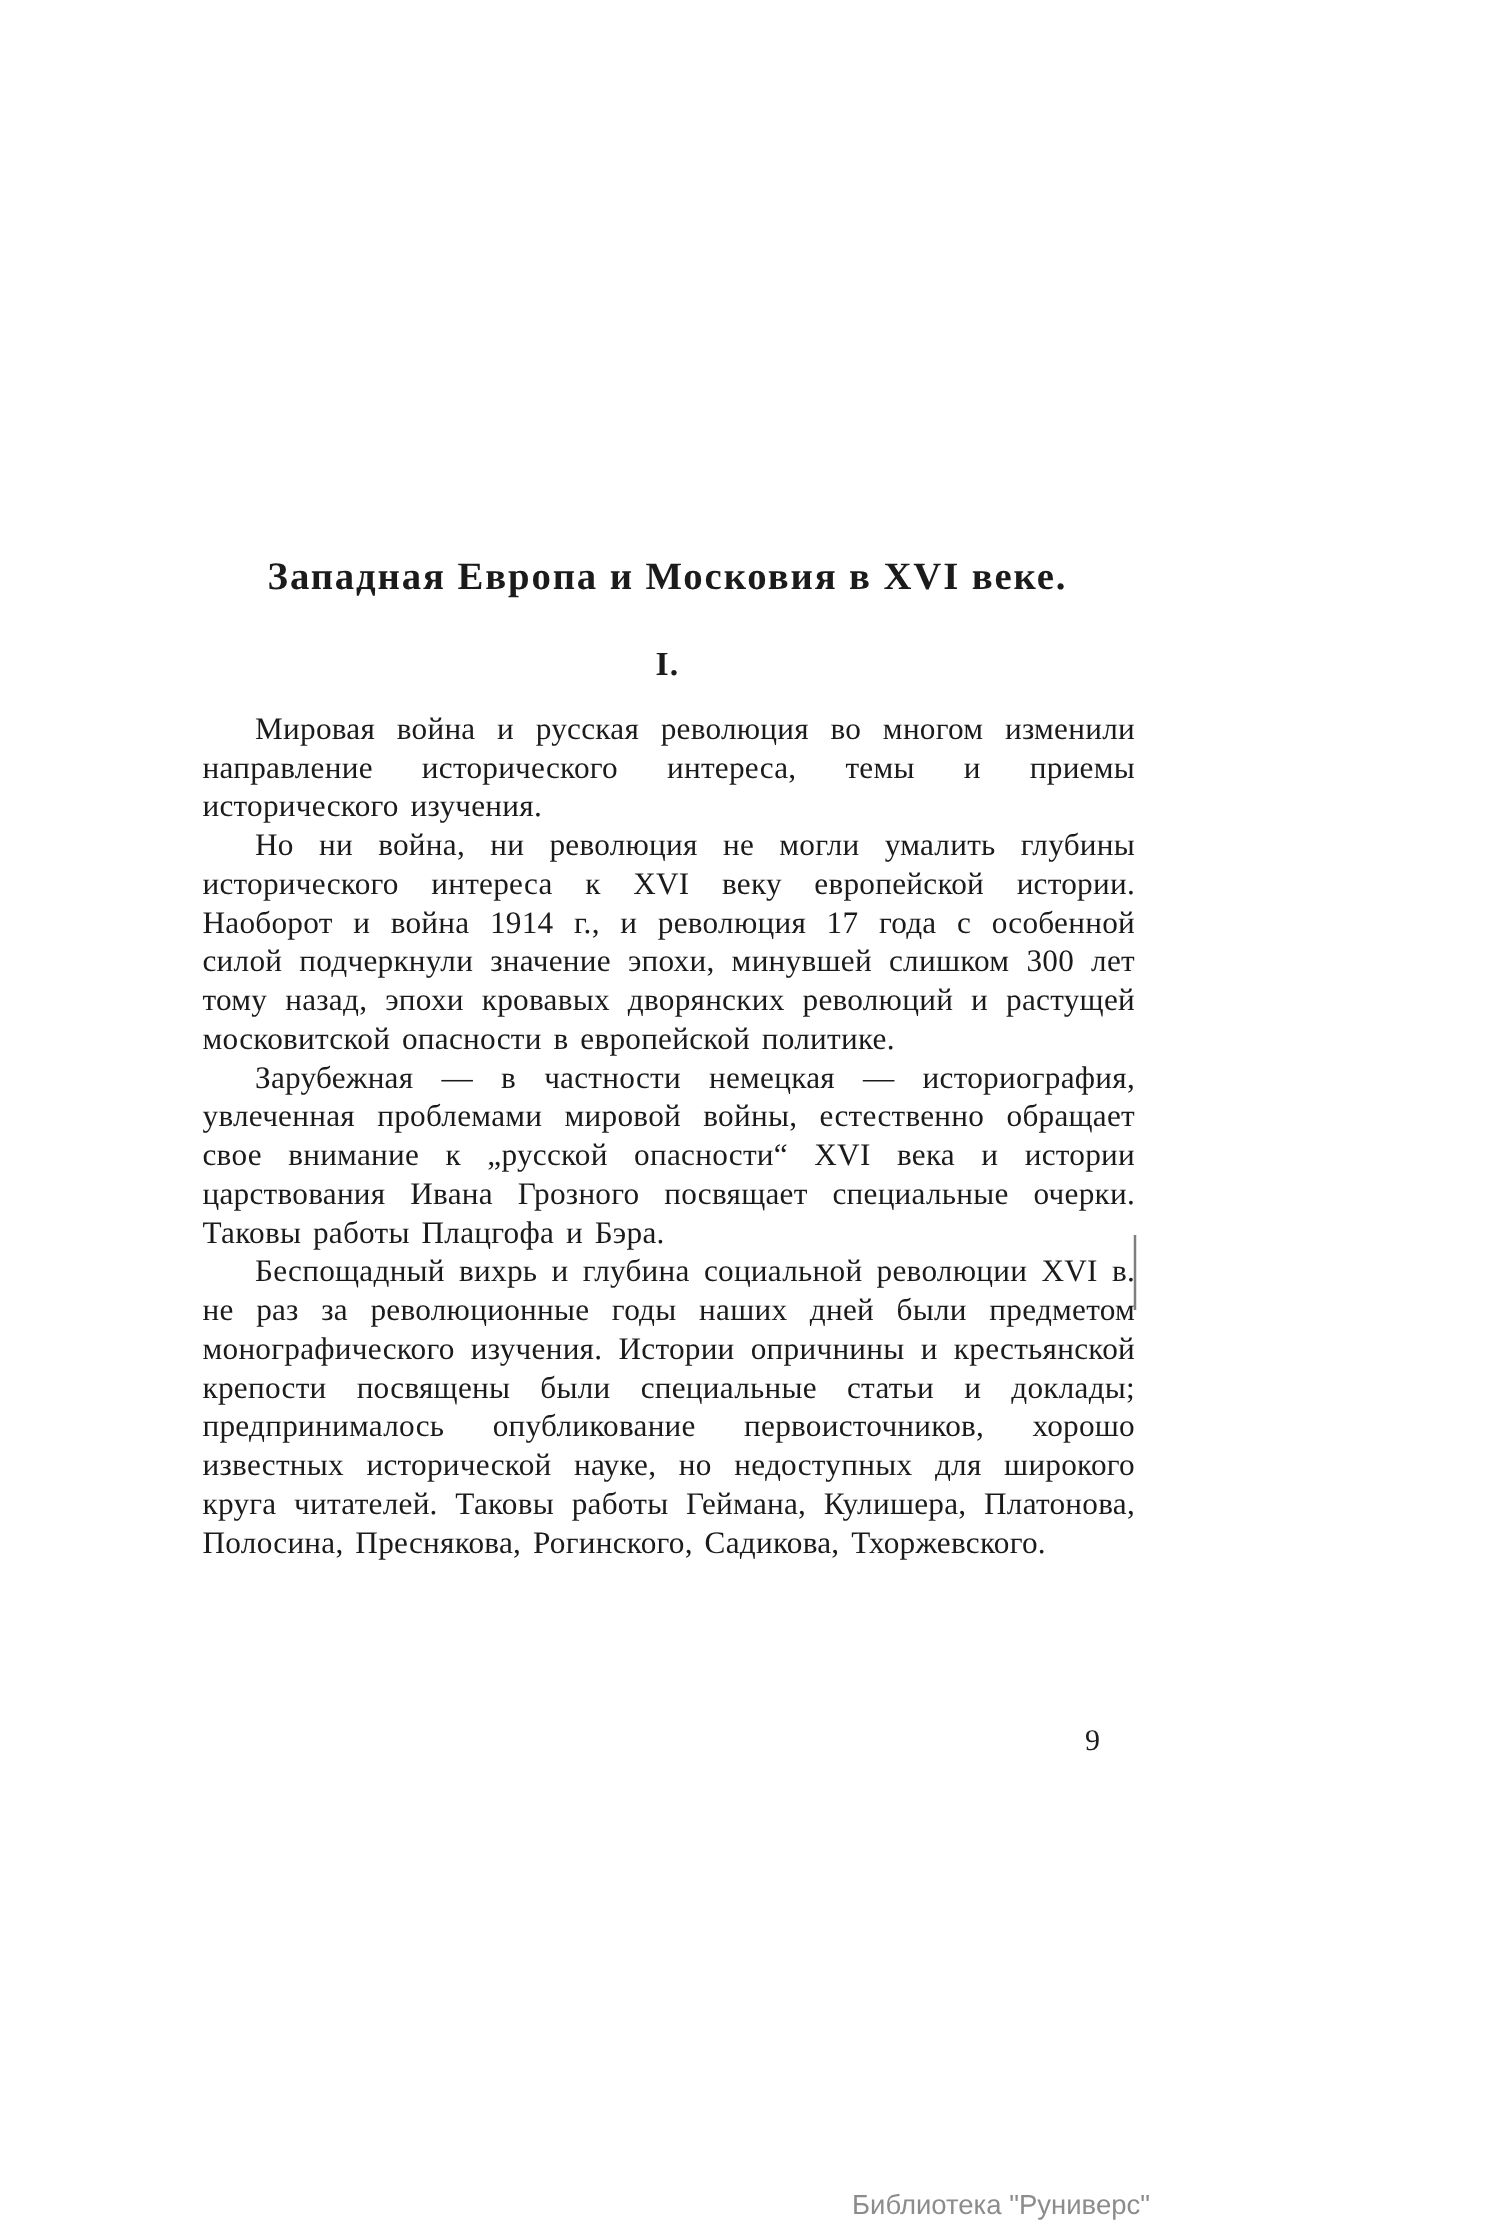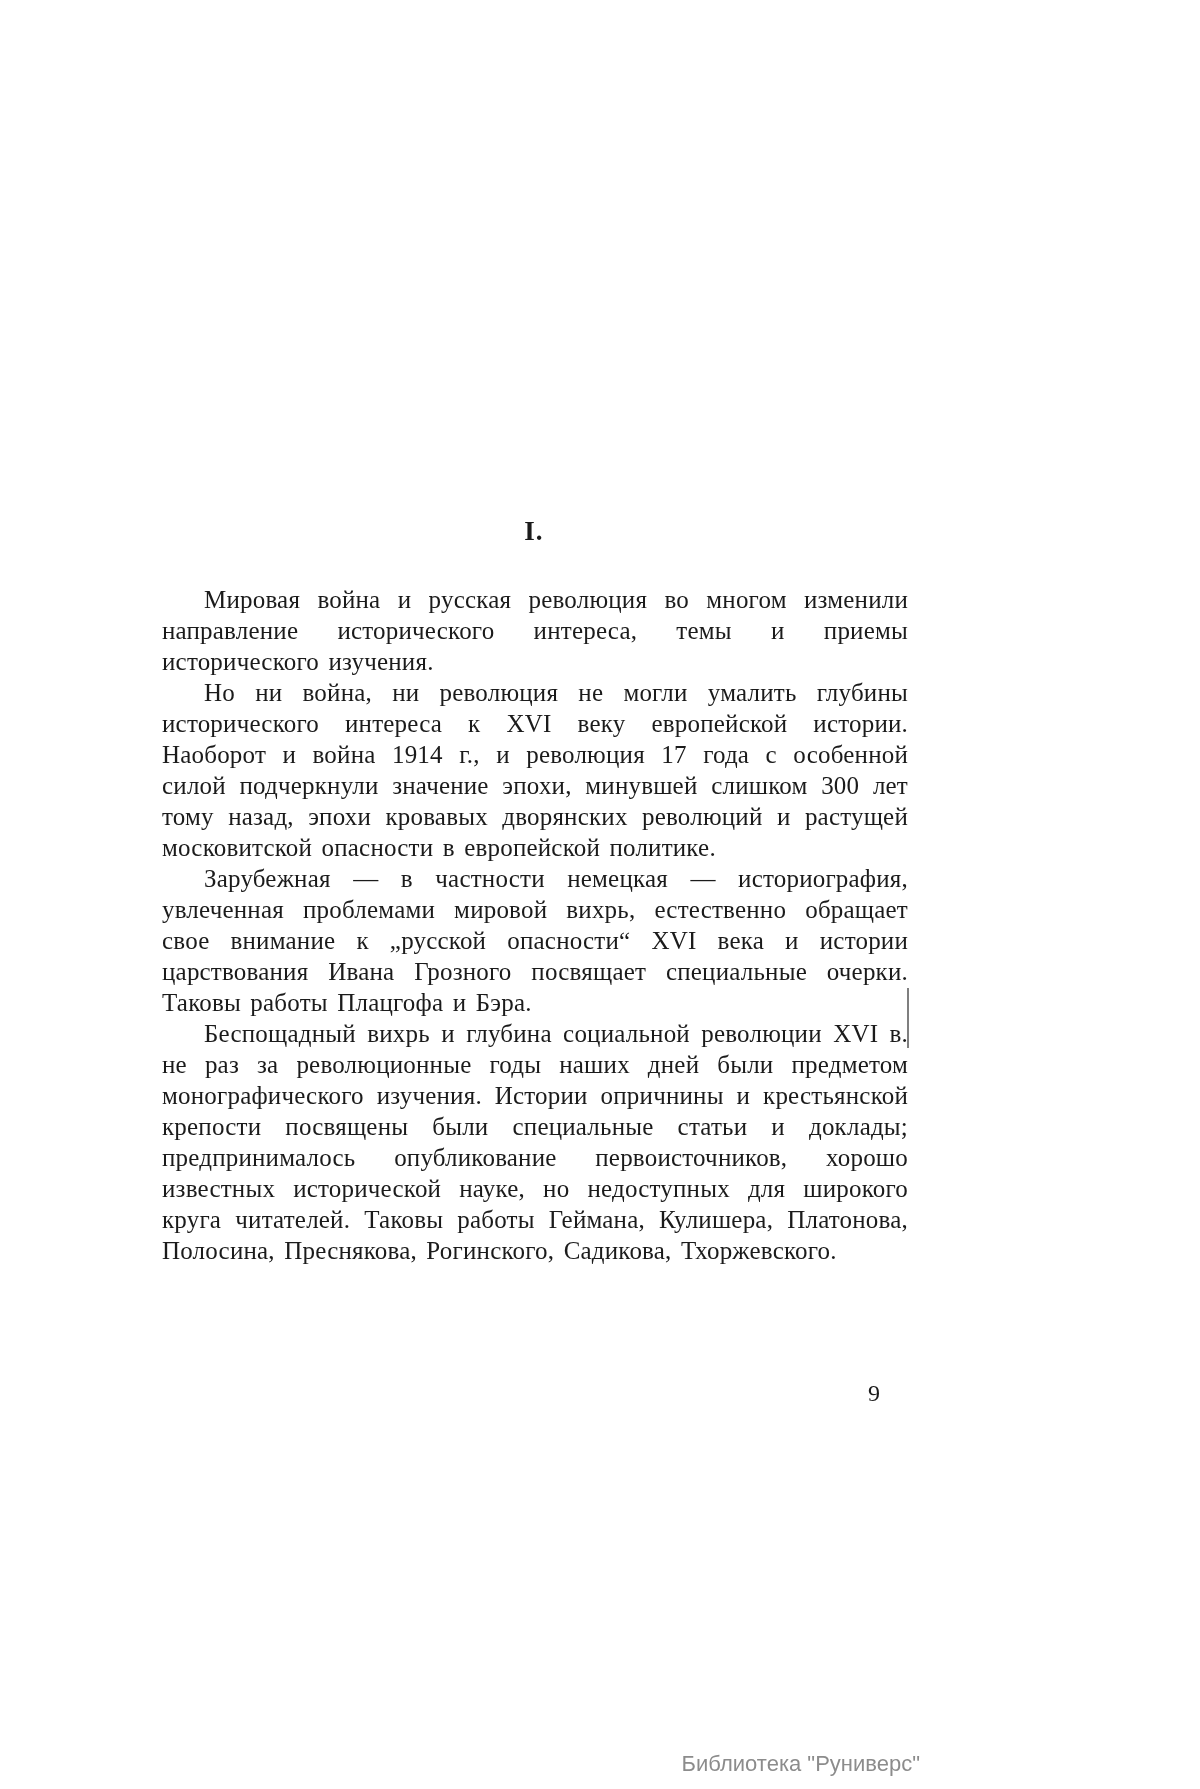--- a/index.html
+++ b/index.html
@@ -35,21 +35,21 @@
     top: 516px;
     width: 748px;
     text-align: center;
     font-size: 27px;
     font-weight: bold;
     letter-spacing: 1px;
   }
   .body-text {
     position: absolute;
     left: 162px;
-    top: 584px;
+    top: 568px;
     width: 746px;
     font-size: 25px;
     line-height: 31px;
     text-align: justify;
     word-spacing: 3px;
     letter-spacing: 0.2px;
   }
   .body-text p {
     margin: 0;
     text-indent: 42px;
@@ -78,27 +78,28 @@
     font-family: "Liberation Sans", sans-serif;
     font-size: 22px;
     color: #8c8c8c;
   }
 </style>
 </head>
 <body>
 
 <div class="page">
 
+  <h1 class="title">Западная Европа и Московия в XVI веке.</h1>
 
   <div class="section-number">I.</div>
 
   <div class="body-text">
     <p>Мировая война и русская революция во многом изменили направление исторического интереса, темы и приемы исторического изучения.</p>
     <p>Но ни война, ни революция не могли умалить глубины исторического интереса к XVI веку европейской истории. Наоборот и война 1914 г., и революция 17 года с особенной силой подчеркнули значение эпохи, минувшей слишком 300 лет тому назад, эпохи кровавых дворянских революций и растущей московитской опасности в европейской политике.</p>
-    <p>Зарубежная — в частности немецкая — историография, увлеченная проблемами мировой вихрь, естественно обращает свое внимание к „русской опасности“ XVI века и истории царствования Ивана Грозного посвящает специальные очерки. Таковы работы Плацгофа и Бэра.</p>
+    <p>Зарубежная — в частности немецкая — историография, увлеченная проблемами мировой войны, естественно обращает свое внимание к „русской опасности“ XVI века и истории царствования Ивана Грозного посвящает специальные очерки. Таковы работы Плацгофа и Бэра.</p>
     <p>Беспощадный вихрь и глубина социальной революции XVI в. не раз за революционные годы наших дней были предметом монографического изучения. Истории опричнины и крестьянской крепости посвящены были специальные статьи и доклады; предпринималось опубликование первоисточников, хорошо известных исторической науке, но недоступных для широкого круга читателей. Таковы работы Геймана, Кулишера, Платонова, Полосина, Преснякова, Рогинского, Садикова, Тхоржевского.</p>
   </div>
 
   <div class="margin-mark"></div>
 
   <div class="page-number">9</div>
 
   <div class="watermark">Библиотека "Руниверс"</div>
 
 </div>

